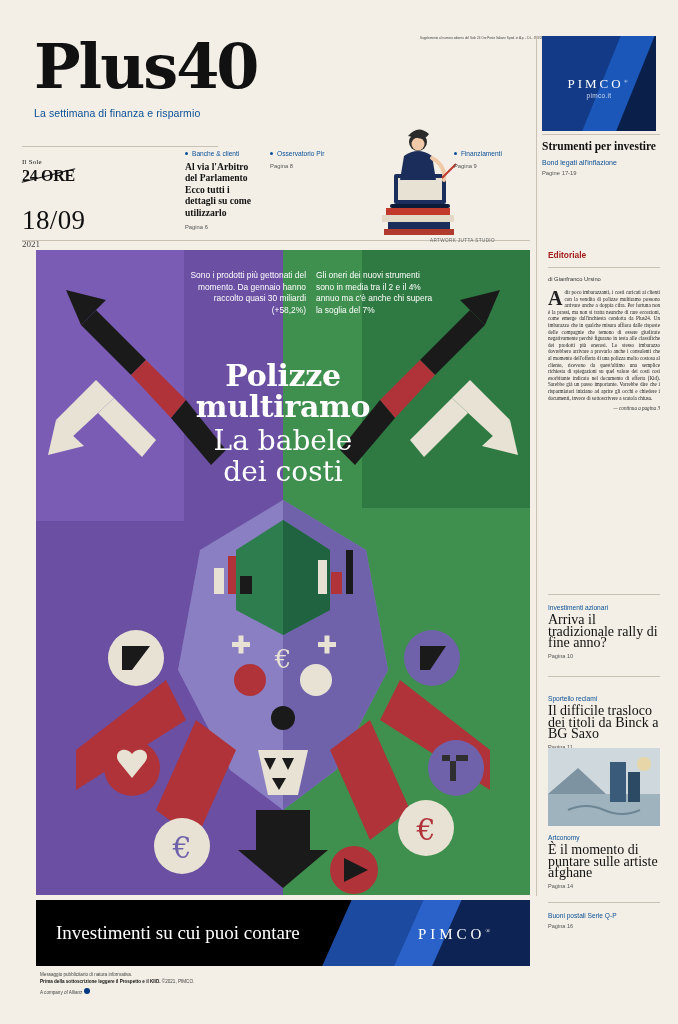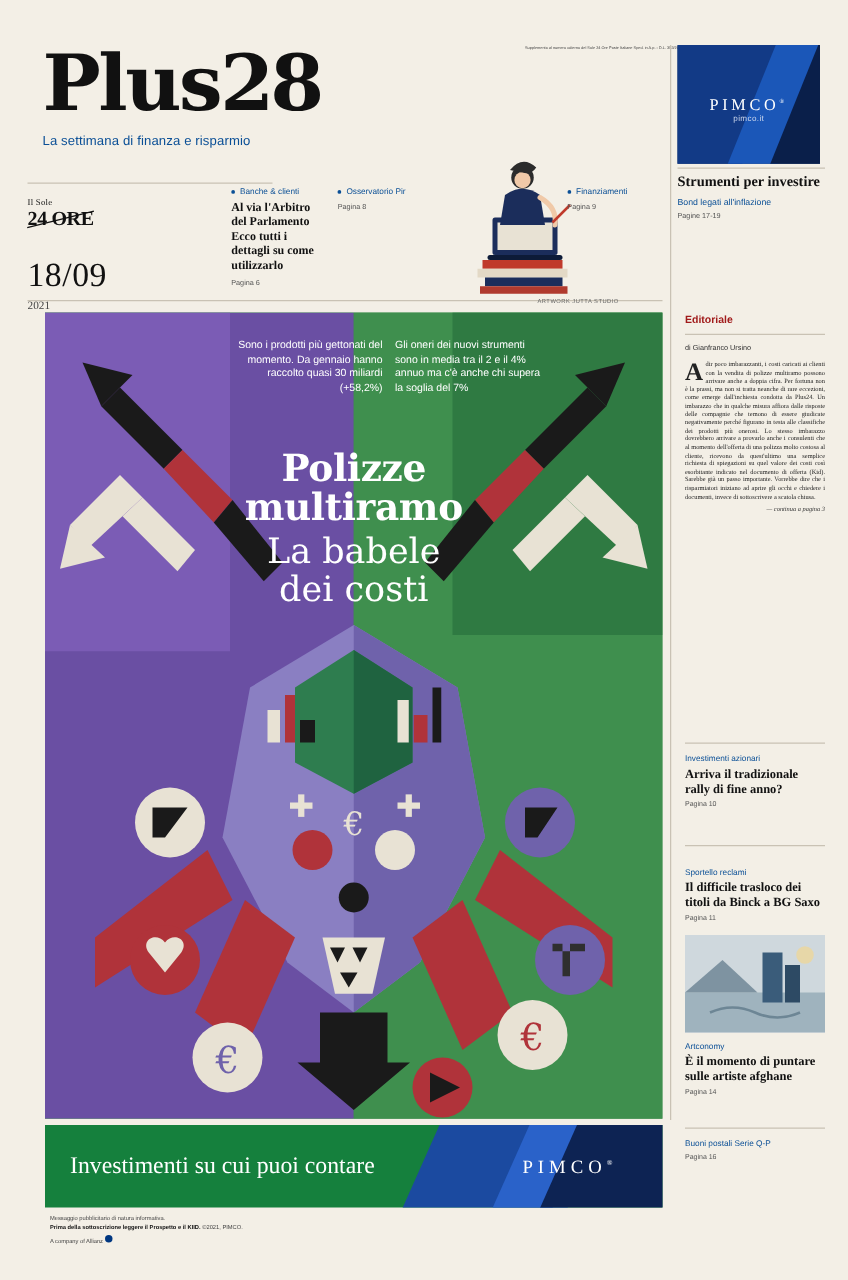--- a/index.html
+++ b/index.html
@@ -143,27 +143,27 @@
     margin-top:7px;font-size:5.1px;line-height:6.6px;text-align:justify;color:#222;
   }
   .editorial .body .dropcap{
     float:left;font-size:20px;line-height:16px;padding:1px 2px 0 0;font-weight:bold;
   }
   .editorial .cont{font-size:5.1px;font-style:italic;text-align:right;color:#333;margin-top:4px;}
 
   
   .ritem{position:absolute;left:548px;width:112px;}
   .ritem .rk{font-family:"Liberation Sans", sans-serif;font-size:6.6px;color:#0a4f96;margin-bottom:3px;}
-  .ritem h4{margin:0;font-size:10px;line-height:11.6px;font-weight:bold;color:#111;}
+  .ritem h4{margin:0;font-size:14px;line-height:11.6px;font-weight:normal;color:#111;}
   .ritem .p{font-family:"Liberation Sans", sans-serif;font-size:5.6px;color:#555;margin-top:4px;}
   .rphoto{position:absolute;left:548px;width:112px;height:78px;overflow:hidden;background:#9bb3c4;}
 
   
   .ad{
-    position:absolute;left:36px;top:900px;width:624px;height:66px;background:#15803d;overflow:hidden;
+    position:absolute;left:36px;top:900px;width:624px;height:66px;background:#000000;overflow:hidden;
   }
   .ad .d1{position:absolute;left:300px;top:-10px;width:120px;height:90px;background:#1b4aa0;transform:skewX(-24deg);}
   .ad .d2{position:absolute;left:372px;top:-10px;width:60px;height:90px;background:#2a62c9;transform:skewX(-24deg);}
   .ad .d3{position:absolute;left:410px;top:-10px;width:260px;height:90px;background:#0d2353;transform:skewX(-24deg);}
   .ad .adtext{
     position:absolute;left:20px;top:22px;color:#fff;font-family:"Liberation Serif", serif;font-size:19px;
   }
   .ad .adbrand{
     position:absolute;right:40px;top:26px;color:#fff;font-family:"Liberation Serif", serif;
     font-size:15px;letter-spacing:4px;
@@ -179,21 +179,21 @@
 </style>
 </head>
 <body>
 
 <div class="page">
 
   <div class="legal">Supplemento al numero odierno del Sole 24 Ore Poste Italiane Sped. in A.p. - D.L. 353/2003 conv. L. 46/2004, art. 1, c.1, DCB Milano</div>
 
   <div class="masthead">
     <div class="logo">
-      <span>Plus</span><span class="num">28</span>
+      <span>Plus</span><span class="num">40</span>
     </div>
     <div class="tagline">La settimana di finanza e risparmio</div>
   </div>
 
   <div class="rule" style="left:22px;top:146px;width:196px;"></div>
 
   <div class="solelogo">
     <div class="l1">Il Sole</div>
     <div class="l2"><span class="strike">24 ORE</span></div>
   </div>

